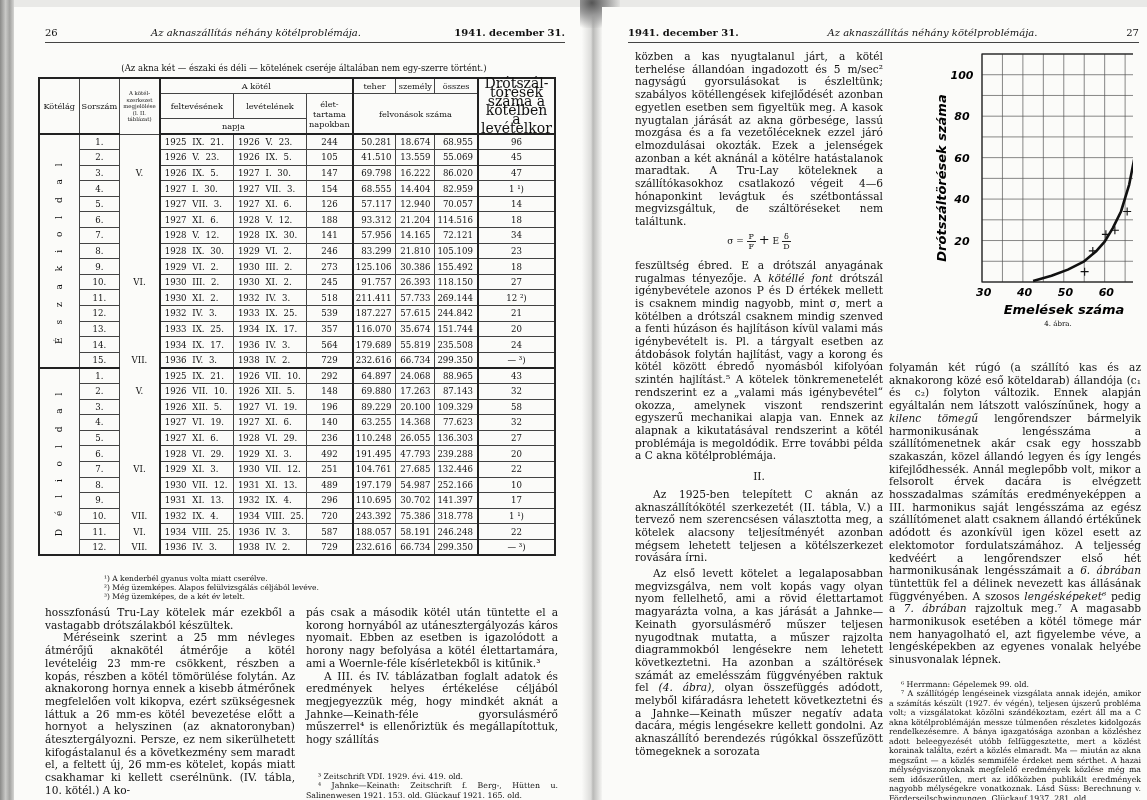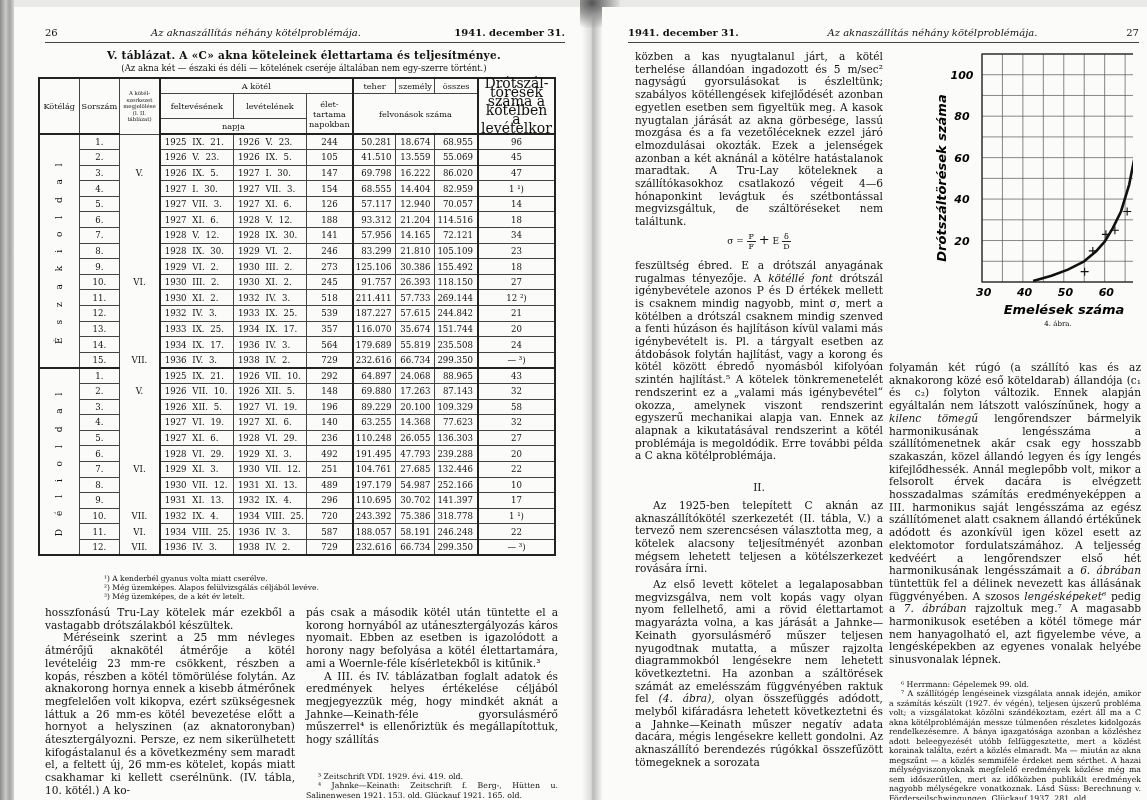--- a/index.html
+++ b/index.html
@@ -67,21 +67,20 @@
 
 <div class="spine"></div>
 
 <div class="page page-left">
   <div class="running-head">
     <span>26</span>
     <span class="title">Az aknaszállítás néhány kötélproblémája.</span>
     <b>1941. december 31.</b>
   </div>
 
-  <div class="table-title">V. táblázat. A «C» akna köteleinek élettartama és teljesítménye.</div>
   <div class="table-sub">(Az akna két — északi és déli — kötelének cseréje általában nem egy-szerre történt.)</div>
 
   <table class="tbl">
     <colgroup>
       <col style="width:40px">
         <col style="width:38px">
         <col style="width:40px">
       <col style="width:64px">
         <col style="width:64px">
         <col style="width:38px">
@@ -449,21 +448,21 @@
   <div class="col" style="left:33px; top:43px; width:248px;">
     <p>közben a kas nyugtalanul járt, a kötél terhelése állandóan ingadozott és 5 m/sec² nagyságú gyorsulásokat is észleltünk; szabályos kötéllengések kifejlődését azonban egyetlen esetben sem figyeltük meg. A kasok nyugtalan járását az akna görbesége, lassú mozgása és a fa vezetőléceknek ezzel járó elmozdulásai okozták. Ezek a jelenségek azonban a két aknánál a kötélre hatástalanok maradtak. A Tru-Lay köteleknek a szállítókasokhoz csatlakozó végeit 4—6 hónaponkint levágtuk és szétbontással megvizsgáltuk, de száltöréseket nem találtunk.</p>
     <div class="formula">
       <span>σ =</span>
       <span class="frac"><span class="top">P</span><span>F</span></span>
       <span style="font-size:13px">+</span>
       <span>E</span>
       <span class="frac"><span class="top">δ</span><span>D</span></span>
     </div>
     <p><span>feszültség ébred. E a drótszál anyagának rugalmas tényezője. A </span><i>kötéllé font</i><span> drótszál igénybevétele azonos P és D értékek mellett is csaknem mindig nagyobb, mint σ, mert a kötélben a drótszál csaknem mindig szenved a fenti húzáson és hajlításon kívül valami más igénybevételt is. Pl. a tárgyalt esetben az átdobások folytán hajlítást, vagy a korong és kötél között ébredő nyomásból kifolyóan szintén hajlítást.⁵ A kötelek tönkremenetelét rendszerint ez a „valami más igénybevétel“ okozza, amelynek viszont rendszerint egyszerű mechanikai alapja van. Ennek az alapnak a kikutatásával rendszerint a kötél problémája is megoldódik. Erre további példa a C akna kötélproblémája.</span></p>
-    <p class="center" style="margin:19px 0 5px 0">II.</p>
+    <p class="center" style="margin:8px 0 5px 0">II.</p>
     <p class="indent">Az 1925-ben telepített C aknán az aknaszállítókötél szerkezetét (II. tábla, V.) a tervező nem szerencsésen választotta meg, a kötelek alacsony teljesítményét azonban mégsem lehetett teljesen a kötélszerkezet rovására írni.</p>
     <p class="indent" style="margin-top:3px"><span>Az első levett kötelet a legalaposabban megvizsgálva, nem volt kopás vagy olyan nyom fellelhető, ami a rövid élettartamot magyarázta volna, a kas járását a Jahnke—Keinath gyorsulásmérő műszer teljesen nyugodtnak mutatta, a műszer rajzolta diagrammokból lengésekre nem lehetett következtetni. Ha azonban a száltörések számát az emelésszám függvényében raktuk fel </span><i>(4. ábra),</i><span> olyan összefüggés adódott, melyből kifáradásra lehetett következtetni és a Jahnke—Keinath műszer negatív adata dacára, mégis lengésekre kellett gondolni. Az aknaszállító berendezés rúgókkal összefűzött tömegeknek a sorozata </span></p>
 
   </div>
 
   <div class="col" style="left:287px; top:354px; width:252px;">
     <p><span>folyamán két rúgó (a szállító kas és az aknakorong közé eső köteldarab) állandója (c₁ és c₂) folyton változik. Ennek alapján egyáltalán nem látszott valószínűnek, hogy a </span><i>kilenc tömegű</i><span> lengőrendszer bármelyik harmonikusának lengésszáma a szállítómenetnek akár csak egy hosszabb szakaszán, közel állandó legyen és így lengés kifejlődhessék. Annál meglepőbb volt, mikor a felsorolt érvek dacára is elvégzett hosszadalmas számítás eredményeképpen a III. harmonikus saját lengésszáma az egész szállítómenet alatt csaknem állandó értékűnek adódott és azonkívül igen közel esett az elektomotor fordulatszámához. A teljesség kedvéért a lengőrendszer első hét harmonikusának lengésszámait a </span><i>6. ábrában</i><span> tüntettük fel a délinek nevezett kas állásának függvényében. A szosos </span><i>lengésképeket⁶</i><span> pedig a </span><i>7. ábrában</i><span> rajzoltuk meg.⁷ A magasabb harmonikusok esetében a kötél tömege már nem hanyagolható el, azt figyelembe véve, a lengésképekben az egyenes vonalak helyébe sinusvonalak lépnek.</span></p>
     <div class="fn" style="margin-top:14px">
       <p>⁶ Herrmann: Gépelemek 99. old.</p>
       <p>⁷ A szállítógép lengéseinek vizsgálata annak idején, amikor a számítás készült (1927. év végén), teljesen újszerű probléma volt; a vizsgálatokat közölni szándékoztam, ezért áll ma a C akna kötélproblémáján messze túlmenően részletes kidolgozás rendelkezésemre. A bánya igazgatósága azonban a közléshez adott beleegyezését utóbb felfüggesztette, mert a közlést korainak találta, ezért a közlés elmaradt. Ma — miután az akna megszűnt — a közlés semmiféle érdeket nem sérthet. A hazai mélységviszonyoknak megfelelő eredmények közlése még ma sem időszerűtlen, mert az időközben publikált eredmények nagyobb mélységekre vonatkoznak. Lásd Süss: Berechnung v. Förderseilschwingungen. Glückauf 1937. 281. old.</p>

